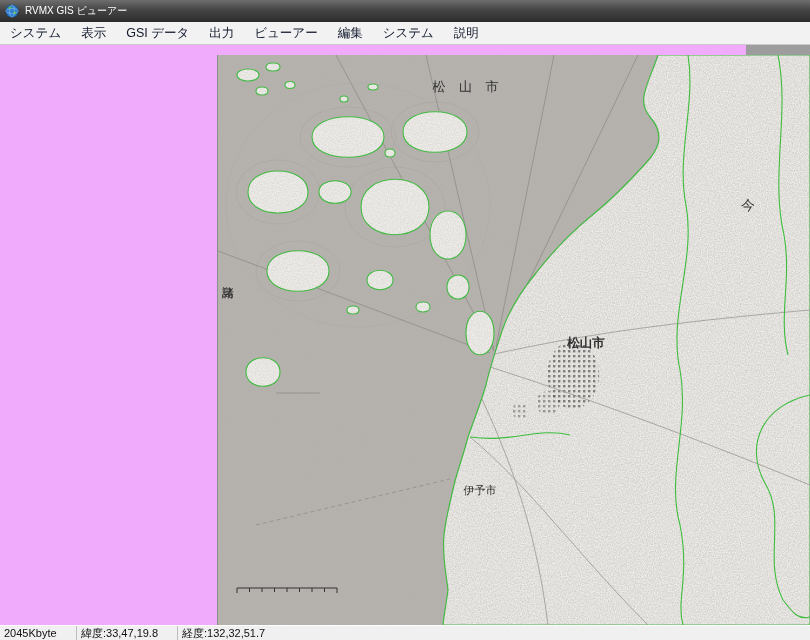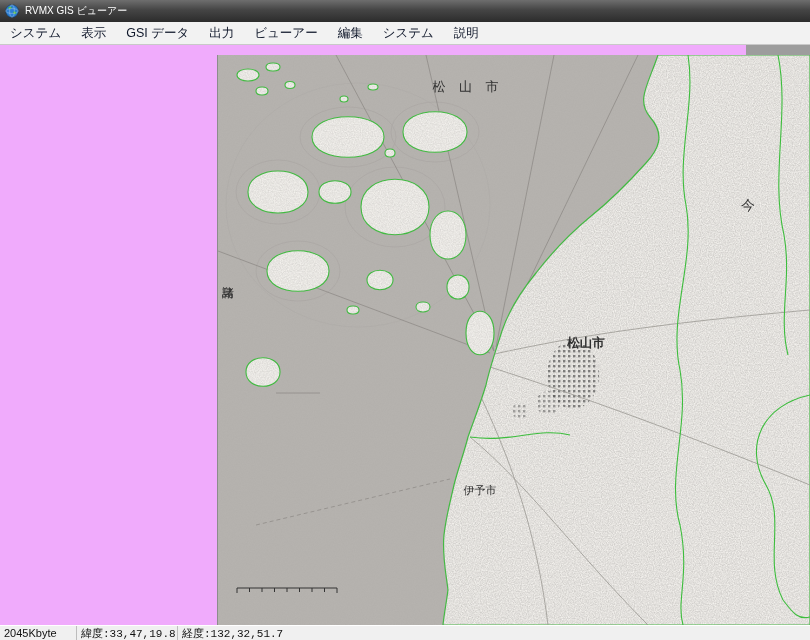--- a/index.html
+++ b/index.html
@@ -33,21 +33,21 @@
     background:#b6b3af; box-shadow:-1px 0 0 #8c8c8c;
   }
   .map-viewport svg { display:block; }
   
   .statusbar {
     position:absolute; left:0; bottom:0; width:810px; height:15px;
     background:#f0f0f0; border-top:1px solid #ffffff; box-sizing:border-box;
     display:flex; align-items:center; font-size:11px; color:#111;
   }
   .status-cell { padding:0 4px; white-space:nowrap; }
-  .status-cell + .status-cell { border-left:1px solid #bdbdbd;font-family:Liberation Mono, monospace; }
+  .status-cell + .status-cell { border-left:1px solid #bdbdbd; }
   .cell-mem { width:68px; }
   .cell-lat { width:92px; }
   .seatext { fill:#2f2f2f; }
 </style>
 </head>
 <body>
 
 <div class="window">
 
   <div class="titlebar">

